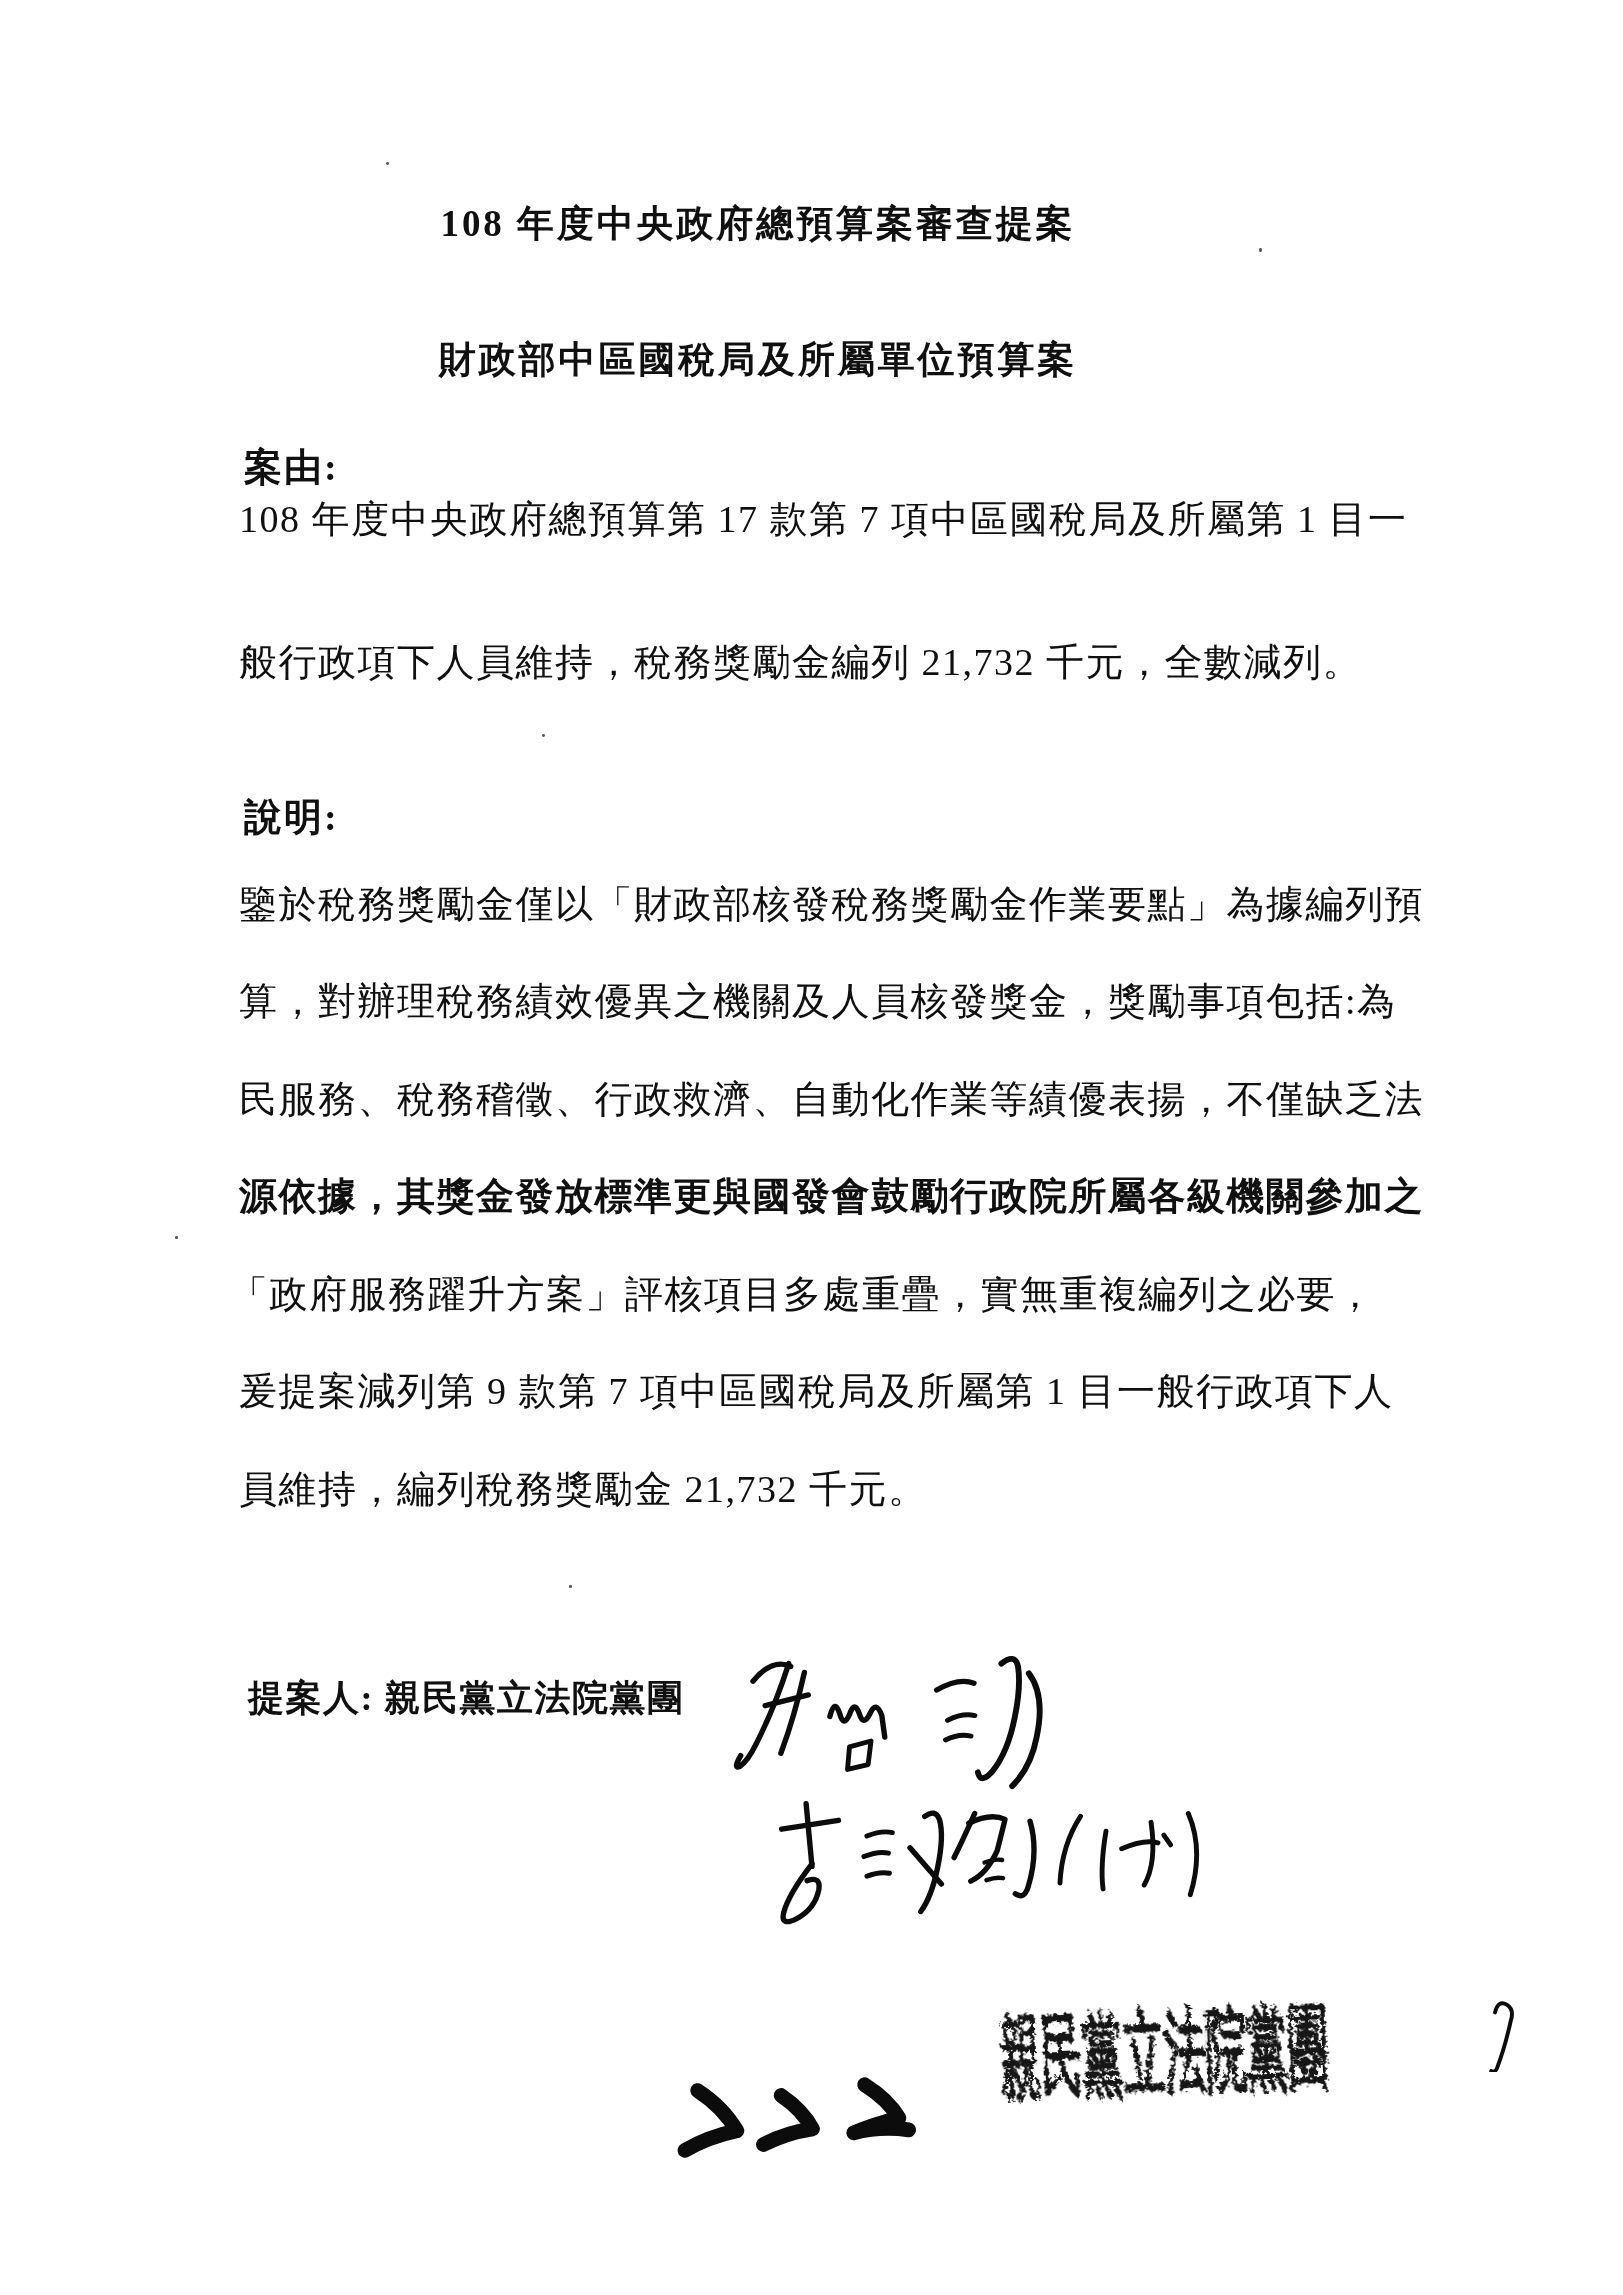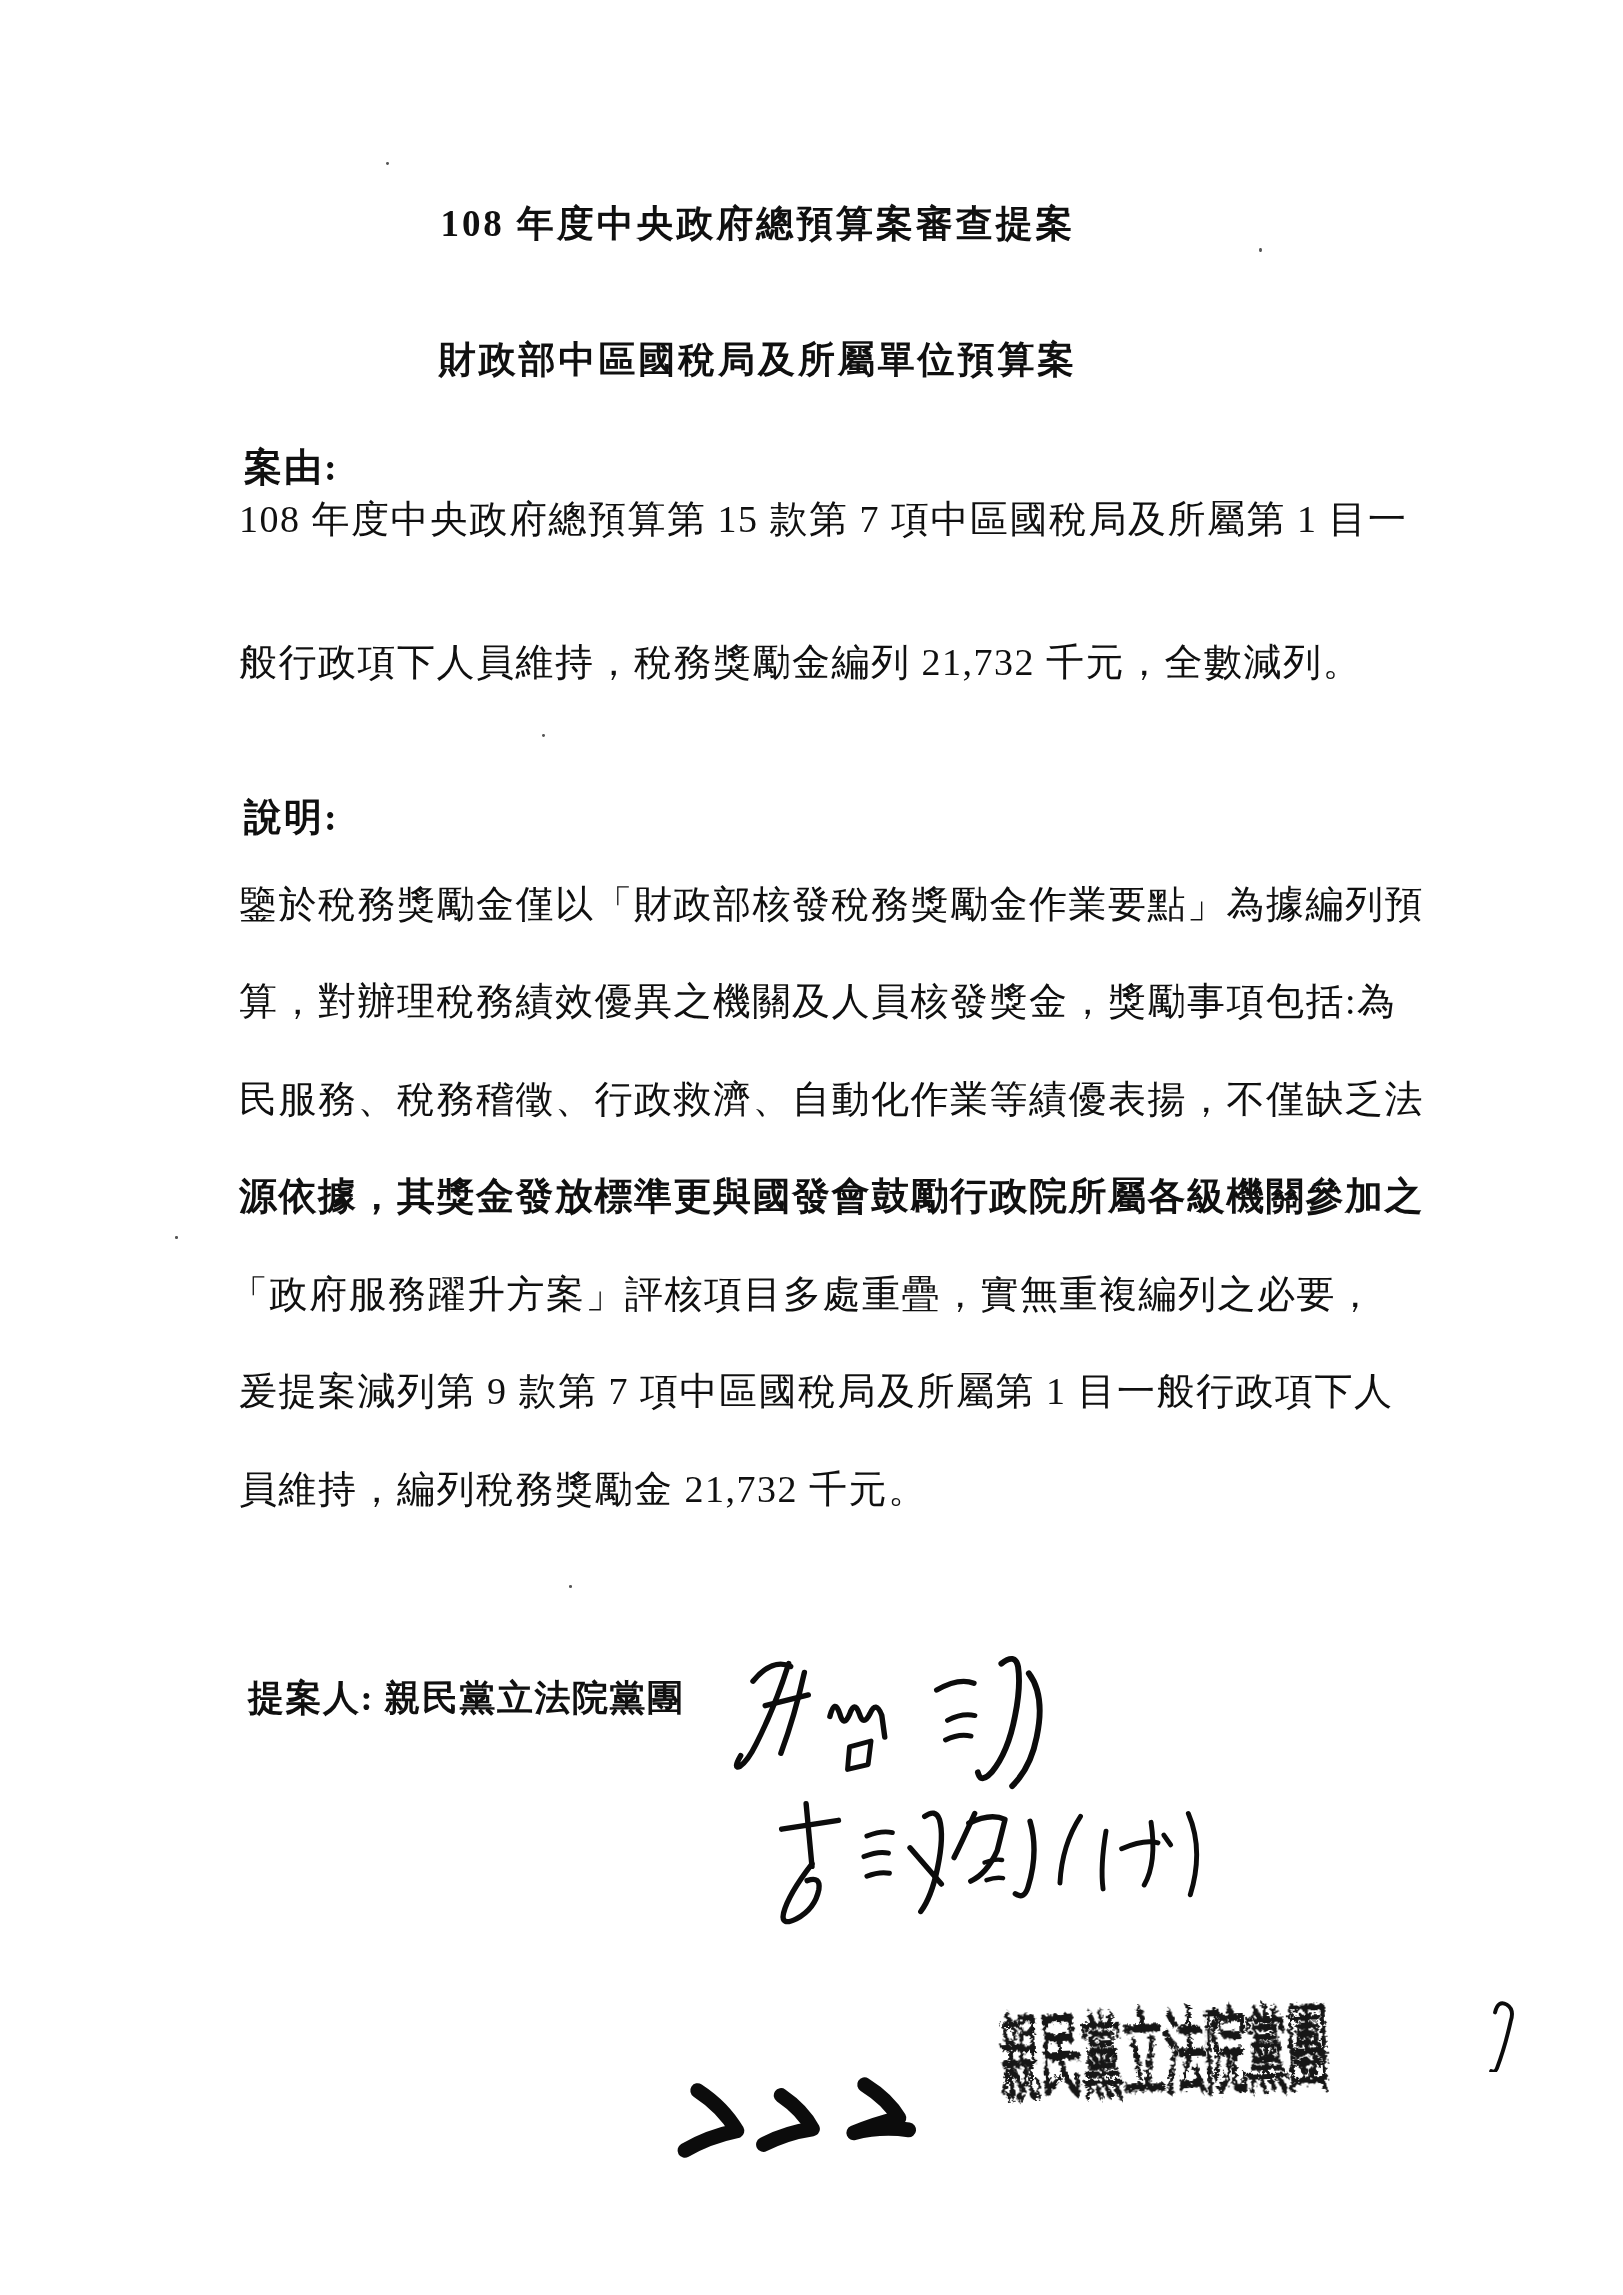--- a/index.html
+++ b/index.html
@@ -23,21 +23,21 @@
 </style>
 </head>
 <body>
 
 <div class="page">
 
   <div class="line title" style="top:205px;">108 年度中央政府總預算案審查提案</div>
   <div class="line title" style="top:313px;margin-top:28px;">財政部中區國稅局及所屬單位預算案</div>
 
   <div class="line label" style="left:244px;top:413px;margin-top:35px;">案由:</div>
-  <div class="line body-line" style="left:239px;top:500px;">108 年度中央政府總預算第 15 款第 7 項中區國稅局及所屬第 1 目一</div>
+  <div class="line body-line" style="left:239px;top:500px;">108 年度中央政府總預算第 17 款第 7 項中區國稅局及所屬第 1 目一</div>
   <div class="line body-line" style="left:239px;top:596px;margin-top:47px;">般行政項下人員維持，稅務獎勵金編列 21,732 千元，全數減列。</div>
 
   <div class="line label" style="left:244px;top:798px;">說明:</div>
   <div class="line body-line" style="left:239px;top:885px;">鑒於稅務獎勵金僅以「財政部核發稅務獎勵金作業要點」為據編列預</div>
   <div class="line body-line" style="left:239px;top:982px;">算，對辦理稅務績效優異之機關及人員核發獎金，獎勵事項包括:為</div>
   <div class="line body-line" style="left:239px;top:1080px;">民服務、稅務稽徵、行政救濟、自動化作業等績優表揚，不僅缺乏法</div>
   <div class="line body-line" style="left:239px;top:1177px;font-weight:bold;">源依據，其獎金發放標準更與國發會鼓勵行政院所屬各級機關參加之</div>
   <div class="line body-line" style="left:230px;top:1275px;">「政府服務躍升方案」評核項目多處重疊，實無重複編列之必要，</div>
   <div class="line body-line" style="left:239px;top:1372px;">爰提案減列第 9 款第 7 項中區國稅局及所屬第 1 目一般行政項下人</div>
   <div class="line body-line" style="left:239px;top:1470px;">員維持，編列稅務獎勵金 21,732 千元。</div>

